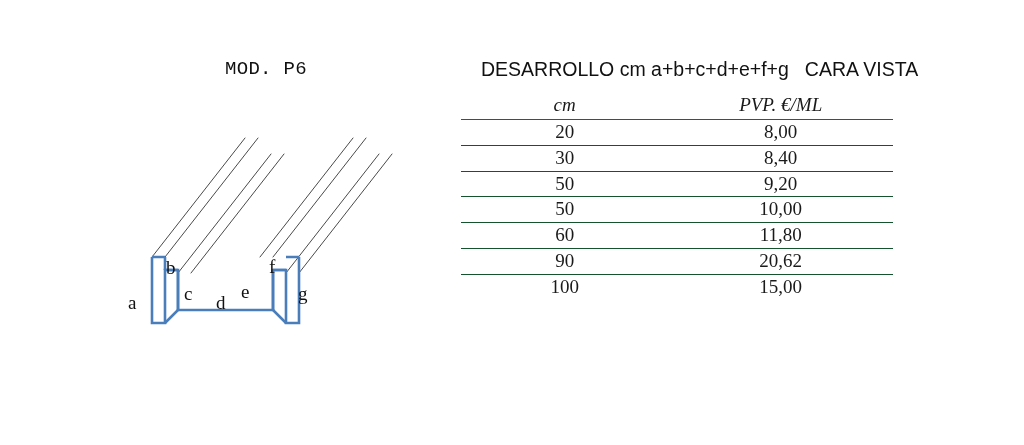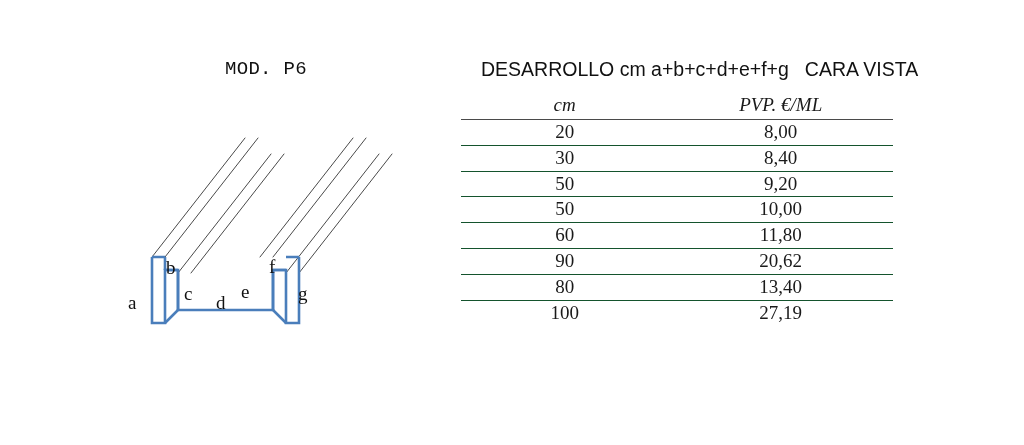--- a/index.html
+++ b/index.html
@@ -181,23 +181,19 @@
         </tr>
         <tr>
           <td class="col-cm">60</td>
           <td class="col-price">11,80</td>
         </tr>
         <tr>
           <td class="col-cm">90</td>
           <td class="col-price">20,62</td>
         </tr>
         <tr>
-          <td class="col-cm">80</td>
-          <td class="col-price">13,40</td>
-        </tr>
-        <tr>
           <td class="col-cm">100</td>
-          <td class="col-price">27,19</td>
+          <td class="col-price">15,00</td>
         </tr>
       </tbody>
     </table>
   </div>
 </div>
 
 </body></html>

